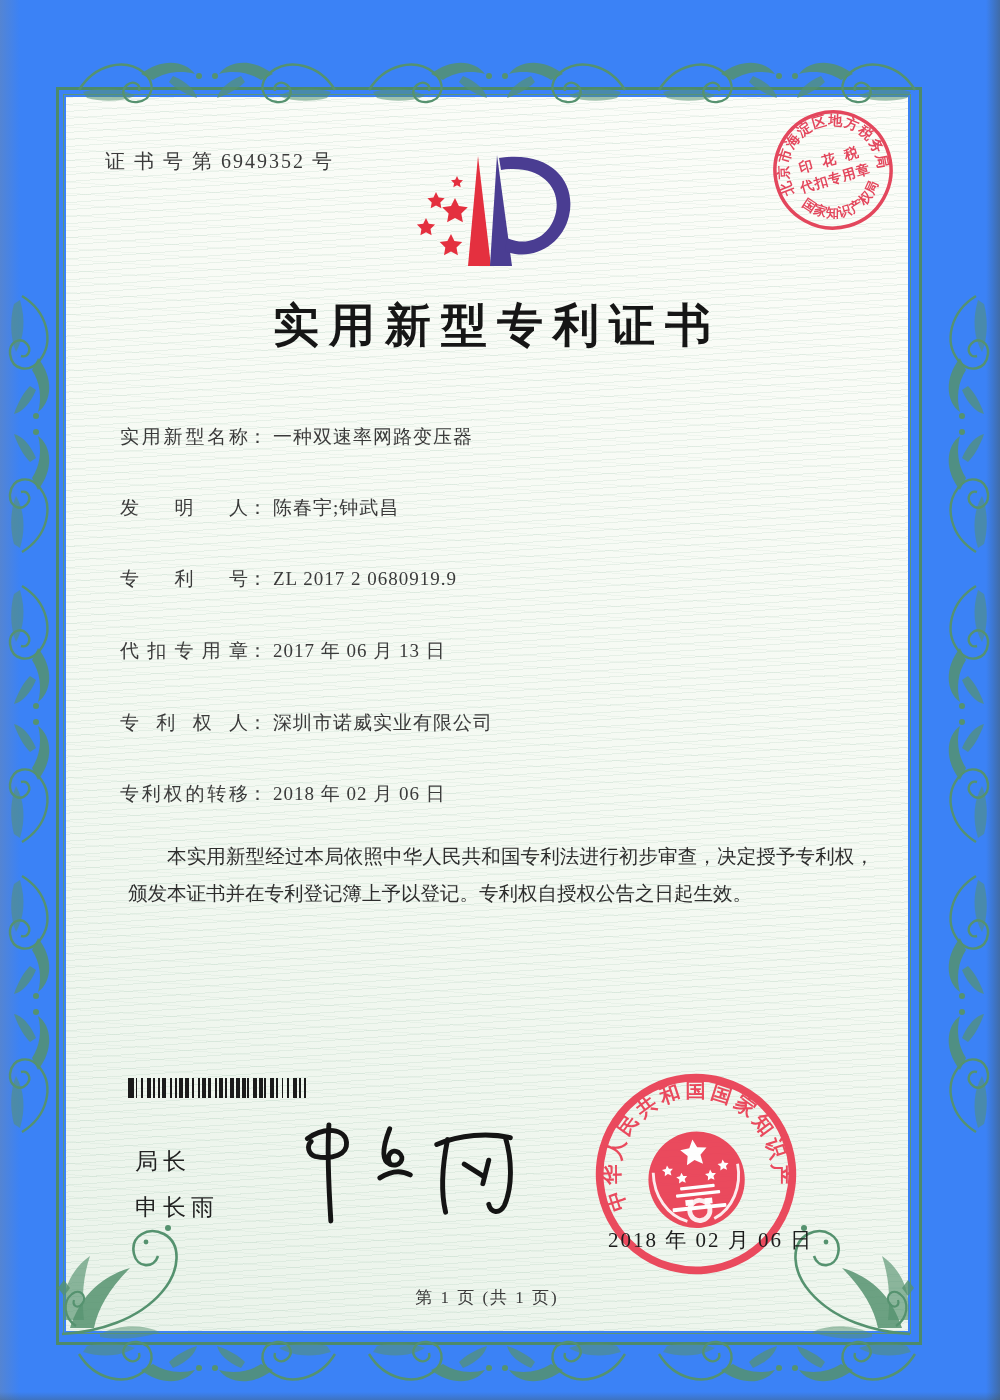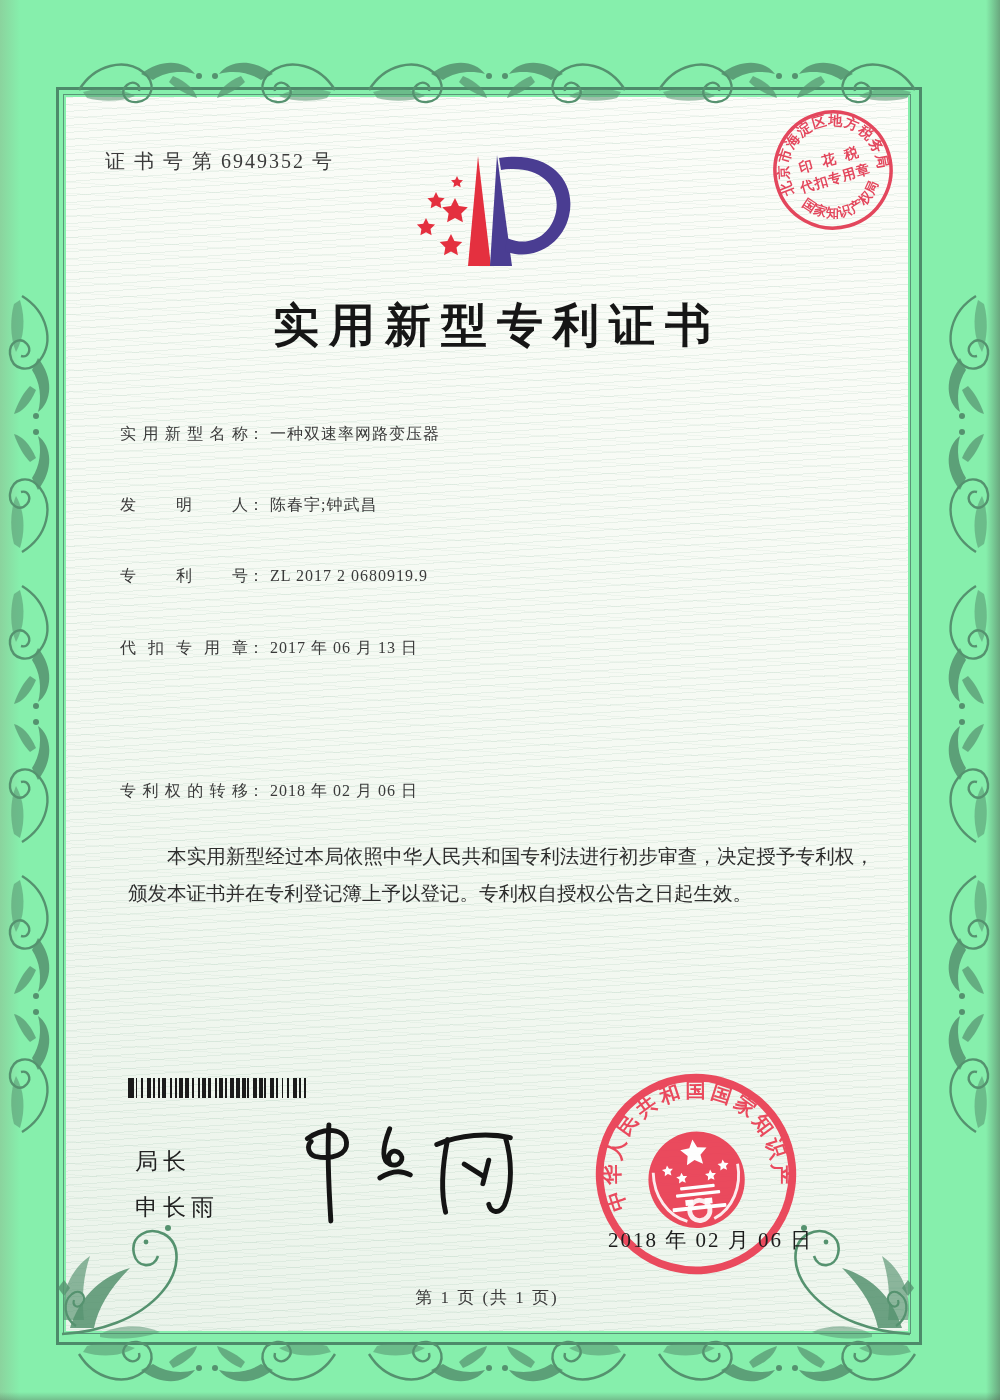--- a/index.html
+++ b/index.html
@@ -1,17 +1,17 @@
 <!DOCTYPE html>
 <html><head>
 <meta charset="utf-8">
 <style>
   html,body{margin:0;padding:0;}
   body{background:#e8e6e0;font-family:"Liberation Serif","DejaVu Serif",serif;}
-  .page{position:relative;width:1000px;height:1400px;margin:0 auto;background:#86efac;overflow:hidden;}
+  .page{position:relative;width:1000px;height:1400px;margin:0 auto;background:#3b82f6;overflow:hidden;}
   .abs{position:absolute;}
 
   
   .scan-left{left:0;top:0;width:20px;height:1400px;background:linear-gradient(to right,rgba(150,140,120,.28),rgba(150,140,120,0));}
   .scan-right{right:0;top:0;width:14px;height:1400px;background:linear-gradient(to left,rgba(70,80,70,.45),rgba(70,80,70,0));}
   .scan-bottom{left:0;bottom:0;width:1000px;height:8px;background:linear-gradient(to top,rgba(70,80,70,.30),rgba(70,80,70,0));}
 
   
   .frame-outer{left:56px;top:87px;width:860px;height:1252px;border:3px solid #4d8a6a;}
   .frame-inner{left:63px;top:94px;width:846px;height:1238px;border:1.5px solid #5a9578;}
@@ -27,21 +27,21 @@
   .band-top{left:67px;top:44px;}
   .band-bottom{left:67px;top:1336px;transform:scaleY(-1);}
   .band-left{left:-394px;top:682px;transform:rotate(90deg);}
   .band-right{left:532px;top:682px;transform:rotate(-90deg);}
   .flourish-bl{left:54px;top:1192px;}
   .flourish-br{left:768px;top:1192px;transform:scaleX(-1);}
 
   
   .cert-no{left:105px;top:148px;font-size:20px;letter-spacing:2px;color:#3a3a3a;}
   .title{left:0;top:295px;width:994px;text-align:center;font-size:46px;font-weight:bold;letter-spacing:10px;color:#161616;}
-  .field{left:120px;width:780px;font-size:16px;color:#3a3a3a;white-space:nowrap;}
+  .field{left:120px;width:780px;font-size:19px;color:#3a3a3a;white-space:nowrap;}
   .flabel{display:inline-block;width:128px;text-align:justify;text-align-last:justify;}
   .fcolon{display:inline-block;margin-right:6px;}
   .fvalue{letter-spacing:1px;}
   .body-text{left:120px;top:830px;width:762px;font-size:19.5px;line-height:37px;color:#2d2d2d;text-align:justify;}
   .body-text p{margin:8px;text-indent:2em;}
   .barcode{left:128px;top:1078px;height:20px;display:inline-flex;}
   .sig-title{left:135px;top:1146px;font-family:"Liberation Sans","DejaVu Sans",sans-serif;font-size:23px;letter-spacing:5px;color:#222;}
   .sig-name{left:135px;top:1192px;font-family:"Liberation Sans","DejaVu Sans",sans-serif;font-size:23px;letter-spacing:5px;color:#222;}
   .signature-svg{left:272px;top:1108px;}
   .tax-stamp{left:743px;top:80px;transform:rotate(-16deg);opacity:.92;}
@@ -153,20 +153,23 @@
     <span class="flabel">实用新型名称</span><span class="fcolon">：</span><span class="fvalue">一种双速率网路变压器</span>
   </div>
   <div class="abs field" style="top:495px">
     <span class="flabel">发明人</span><span class="fcolon">：</span><span class="fvalue">陈春宇;钟武昌</span>
   </div>
   <div class="abs field" style="top:566px">
     <span class="flabel">专利号</span><span class="fcolon">：</span><span class="fvalue">ZL 2017 2 0680919.9</span>
   </div>
   <div class="abs field" style="top:638px">
     <span class="flabel">代扣专用章</span><span class="fcolon">：</span><span class="fvalue">2017 年 06 月 13 日</span>
+  </div>
+  <div class="abs field" style="top:710px">
+    <span class="flabel">专利权人</span><span class="fcolon">：</span><span class="fvalue">深圳市诺威实业有限公司</span>
   </div>
   <div class="abs field" style="top:781px">
     <span class="flabel">专利权的转移</span><span class="fcolon">：</span><span class="fvalue">2018 年 02 月 06 日</span>
   </div>
 
   <div class="abs body-text">
     <p>本实用新型经过本局依照中华人民共和国专利法进行初步审查，决定授予专利权，颁发本证书并在专利登记簿上予以登记。专利权自授权公告之日起生效。</p>
   </div>
 
   <div class="abs barcode">

